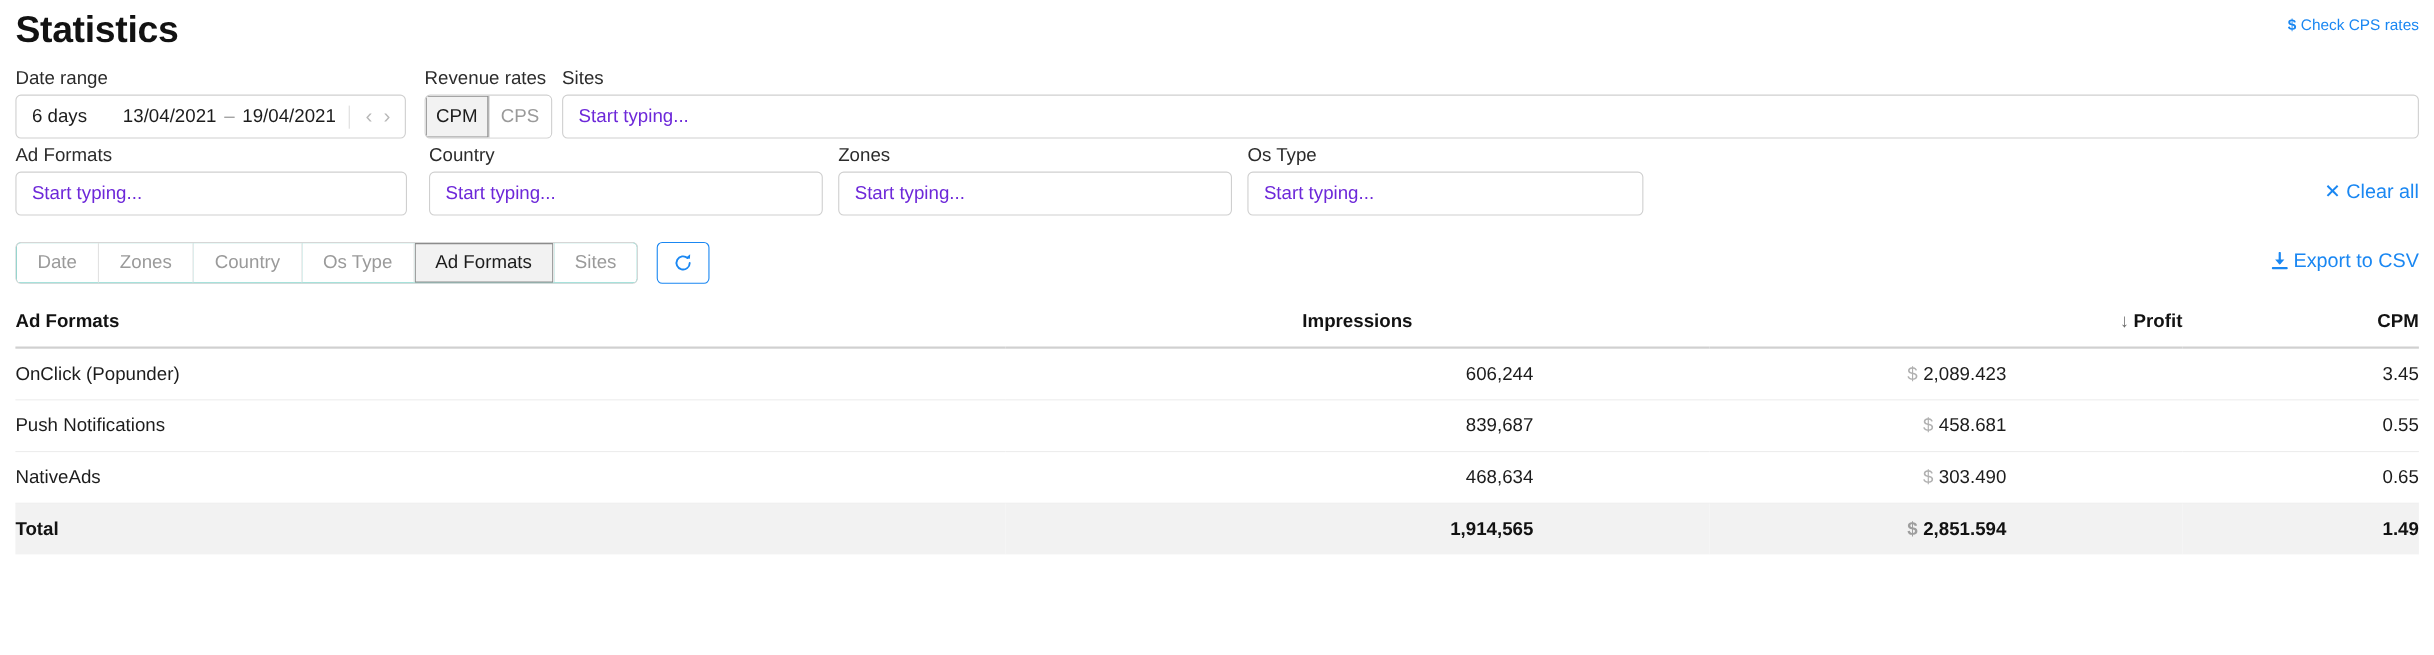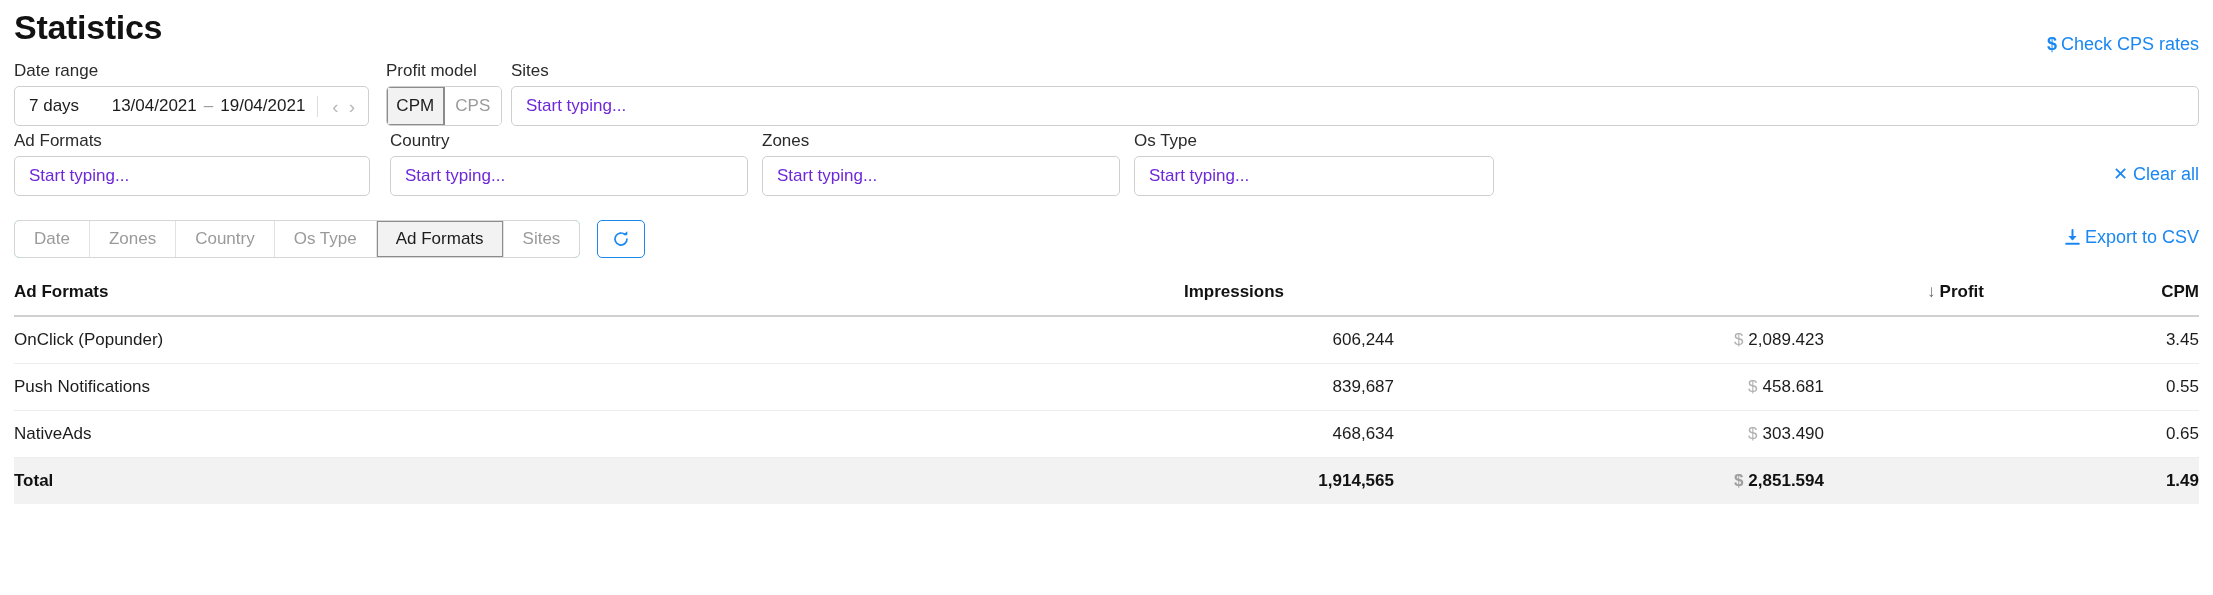--- a/index.html
+++ b/index.html
@@ -35,26 +35,25 @@
     top: 8px;
     font-size: 34px;
     font-weight: bold;
     letter-spacing: -0.3px;
     color: #121212;
   }
   .cps-link {
     position: absolute;
     right: 0;
     top: 14px;
-    font-size: 18px;
+    font-size: 14px;
     color: #1a87f2;
     text-decoration: none;
     white-space: nowrap;
     cursor: pointer;
-    margin-top: 20px;
   }
   .cps-link .dollar-glyph {
     font-weight: bold;
     margin-right: 4px;
   }
 
   
   .field-label {
     font-size: 17px;
     color: #2b2b2b;
@@ -322,34 +321,34 @@
     <a class="cps-link">
       <span class="dollar-glyph">$</span><span>Check CPS rates</span>
     </a>
   </div>
 
   <div class="row1">
 
     <div class="daterange-wrap">
       <div class="field-label">Date range</div>
       <div class="daterange-box">
-        <span class="dr-preset">7 days</span>
+        <span class="dr-preset">6 days</span>
         <span class="dr-dates">
           <span>13/04/2021</span>
           <span class="dr-dash">–</span>
           <span>19/04/2021</span>
         </span>
         <span class="dr-sep"></span>
         <span class="dr-nav">‹</span>
         <span class="dr-nav">›</span>
       </div>
     </div>
 
     <div class="revenue-wrap">
-      <div class="field-label">Profit model</div>
+      <div class="field-label">Revenue rates</div>
       <div class="seg-group">
         <button class="seg-btn active">CPM</button>
         <button class="seg-btn">CPS</button>
       </div>
     </div>
 
     <div class="sites-wrap">
       <div class="field-label">Sites</div>
       <div class="input-box">
         <span class="placeholder">Start typing...</span>

